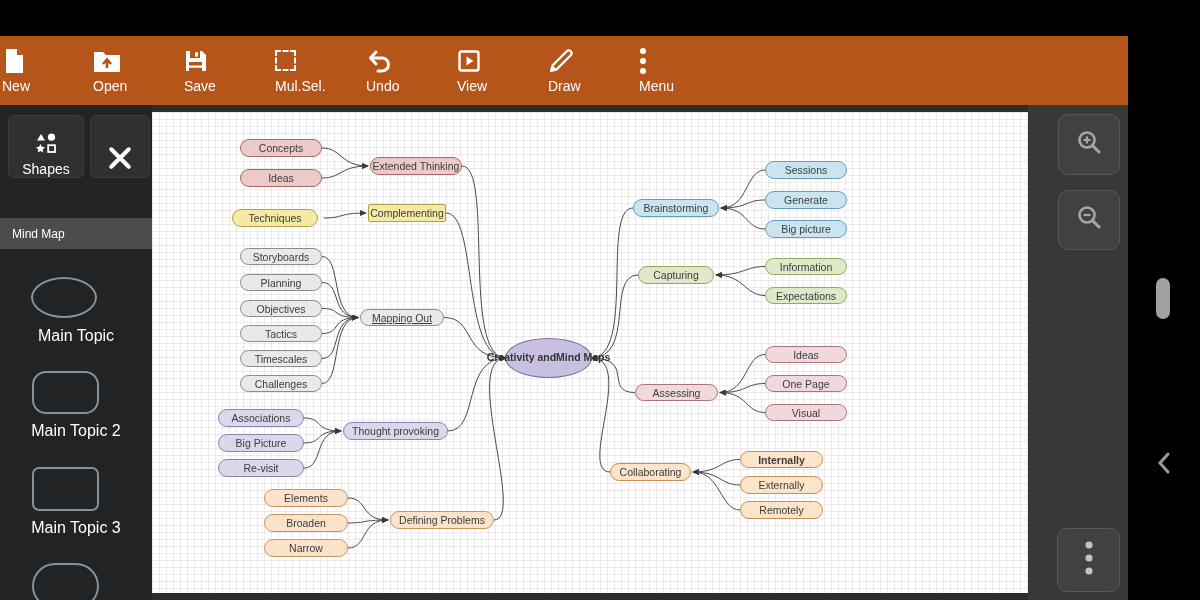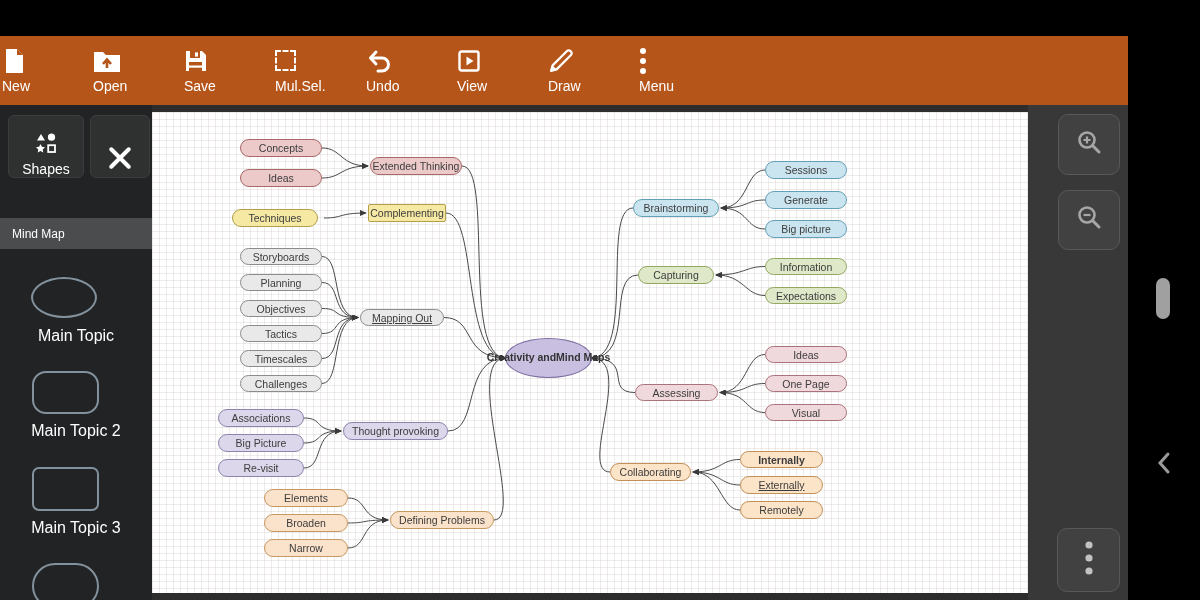--- a/index.html
+++ b/index.html
@@ -249,21 +249,21 @@
       <div class="node" style="left: 613px; top: 108px; width: 82px; height: 18px; background: rgb(203, 229, 240); border: 1.4px solid rgb(100, 159, 184); border-radius: 9px;">Big picture</div>
       <div class="node" style="left: 481px; top: 87px; width: 86px; height: 18px; background: rgb(203, 229, 240); border: 1.4px solid rgb(100, 159, 184); border-radius: 9px;">Brainstorming</div>
       <div class="node" style="left: 613px; top: 146px; width: 82px; height: 17px; background: rgb(223, 233, 201); border: 1.4px solid rgb(146, 168, 98); border-radius: 8.5px;">Information</div>
       <div class="node" style="left: 613px; top: 175px; width: 82px; height: 17px; background: rgb(223, 233, 201); border: 1.4px solid rgb(146, 168, 98); border-radius: 8.5px;">Expectations</div>
       <div class="node" style="left: 486px; top: 154px; width: 76px; height: 18px; background: rgb(223, 233, 201); border: 1.4px solid rgb(146, 168, 98); border-radius: 9px;">Capturing</div>
       <div class="node" style="left: 613px; top: 234px; width: 82px; height: 17px; background: rgb(240, 217, 221); border: 1.4px solid rgb(170, 114, 123); border-radius: 8.5px;">Ideas</div>
       <div class="node" style="left: 613px; top: 263px; width: 82px; height: 17px; background: rgb(240, 217, 221); border: 1.4px solid rgb(170, 114, 123); border-radius: 8.5px;">One Page</div>
       <div class="node" style="left: 613px; top: 292px; width: 82px; height: 17px; background: rgb(240, 217, 221); border: 1.4px solid rgb(170, 114, 123); border-radius: 8.5px;">Visual</div>
       <div class="node" style="left: 483px; top: 272px; width: 83px; height: 17px; background: rgb(240, 217, 221); border: 1.4px solid rgb(170, 114, 123); border-radius: 8.5px;">Assessing</div>
       <div class="node" style="left: 588px; top: 339px; width: 83px; height: 17px; background: rgb(252, 228, 201); border: 1.4px solid rgb(195, 144, 90); border-radius: 8.5px; font-weight: bold;">Internally</div>
-      <div class="node" style="left: 588px; top: 364px; width: 83px; height: 18px; background: rgb(252, 228, 201); border: 1.4px solid rgb(195, 144, 90); border-radius: 9px; text-decoration: underline;">Externally</div>
+      <div class="node" style="left: 588px; top: 364px; width: 83px; height: 18px; background: rgb(252, 228, 201); border: 1.4px solid rgb(195, 144, 90); border-radius: 9px;">Externally</div>
       <div class="node" style="left: 588px; top: 389px; width: 83px; height: 18px; background: rgb(252, 228, 201); border: 1.4px solid rgb(195, 144, 90); border-radius: 9px;">Remotely</div>
       <div class="node" style="left: 458px; top: 351px; width: 81px; height: 18px; background: rgb(252, 228, 201); border: 1.4px solid rgb(195, 144, 90); border-radius: 9px;">Collaborating</div>
       <div class="node central" style="left: 353px; top: 226px; width: 87px; height: 40px; background: rgb(201, 192, 225); border: 1.4px solid rgb(123, 109, 161);">
         <span>Creativity and</span>
         <br>
         <span>Mind Maps</span>
       </div>
     </div>
 
   <div id="right-panel" class="abs">

